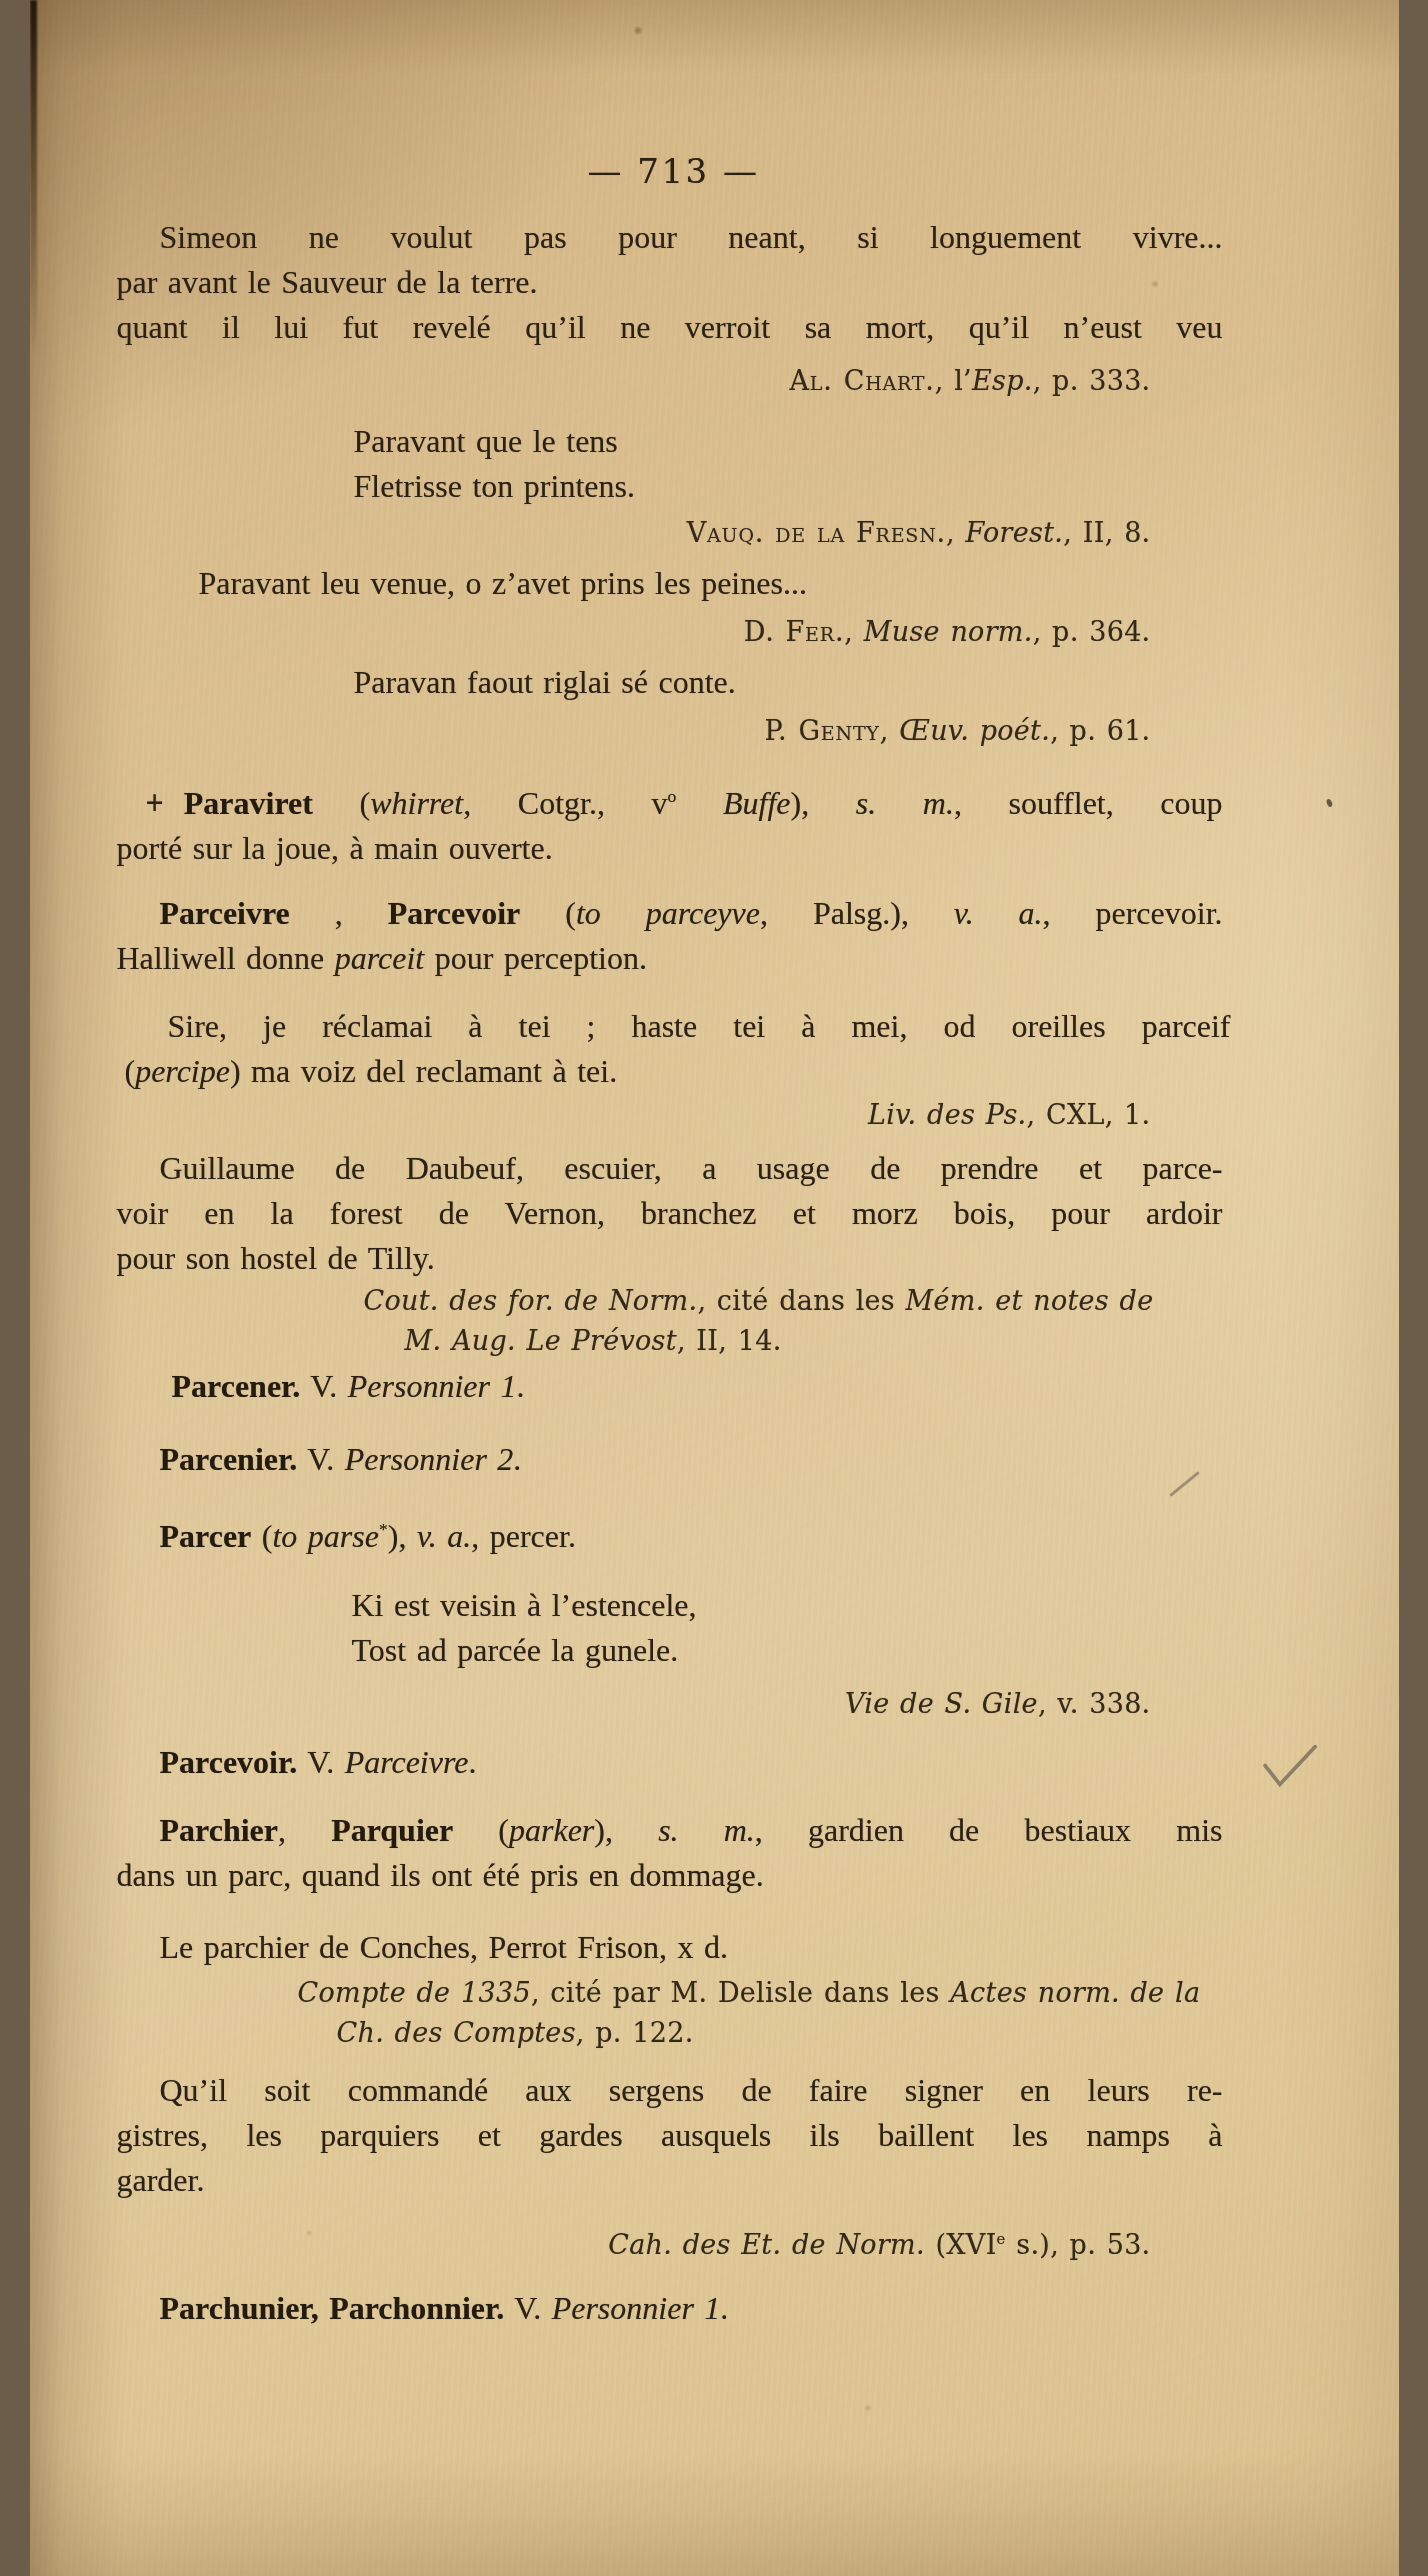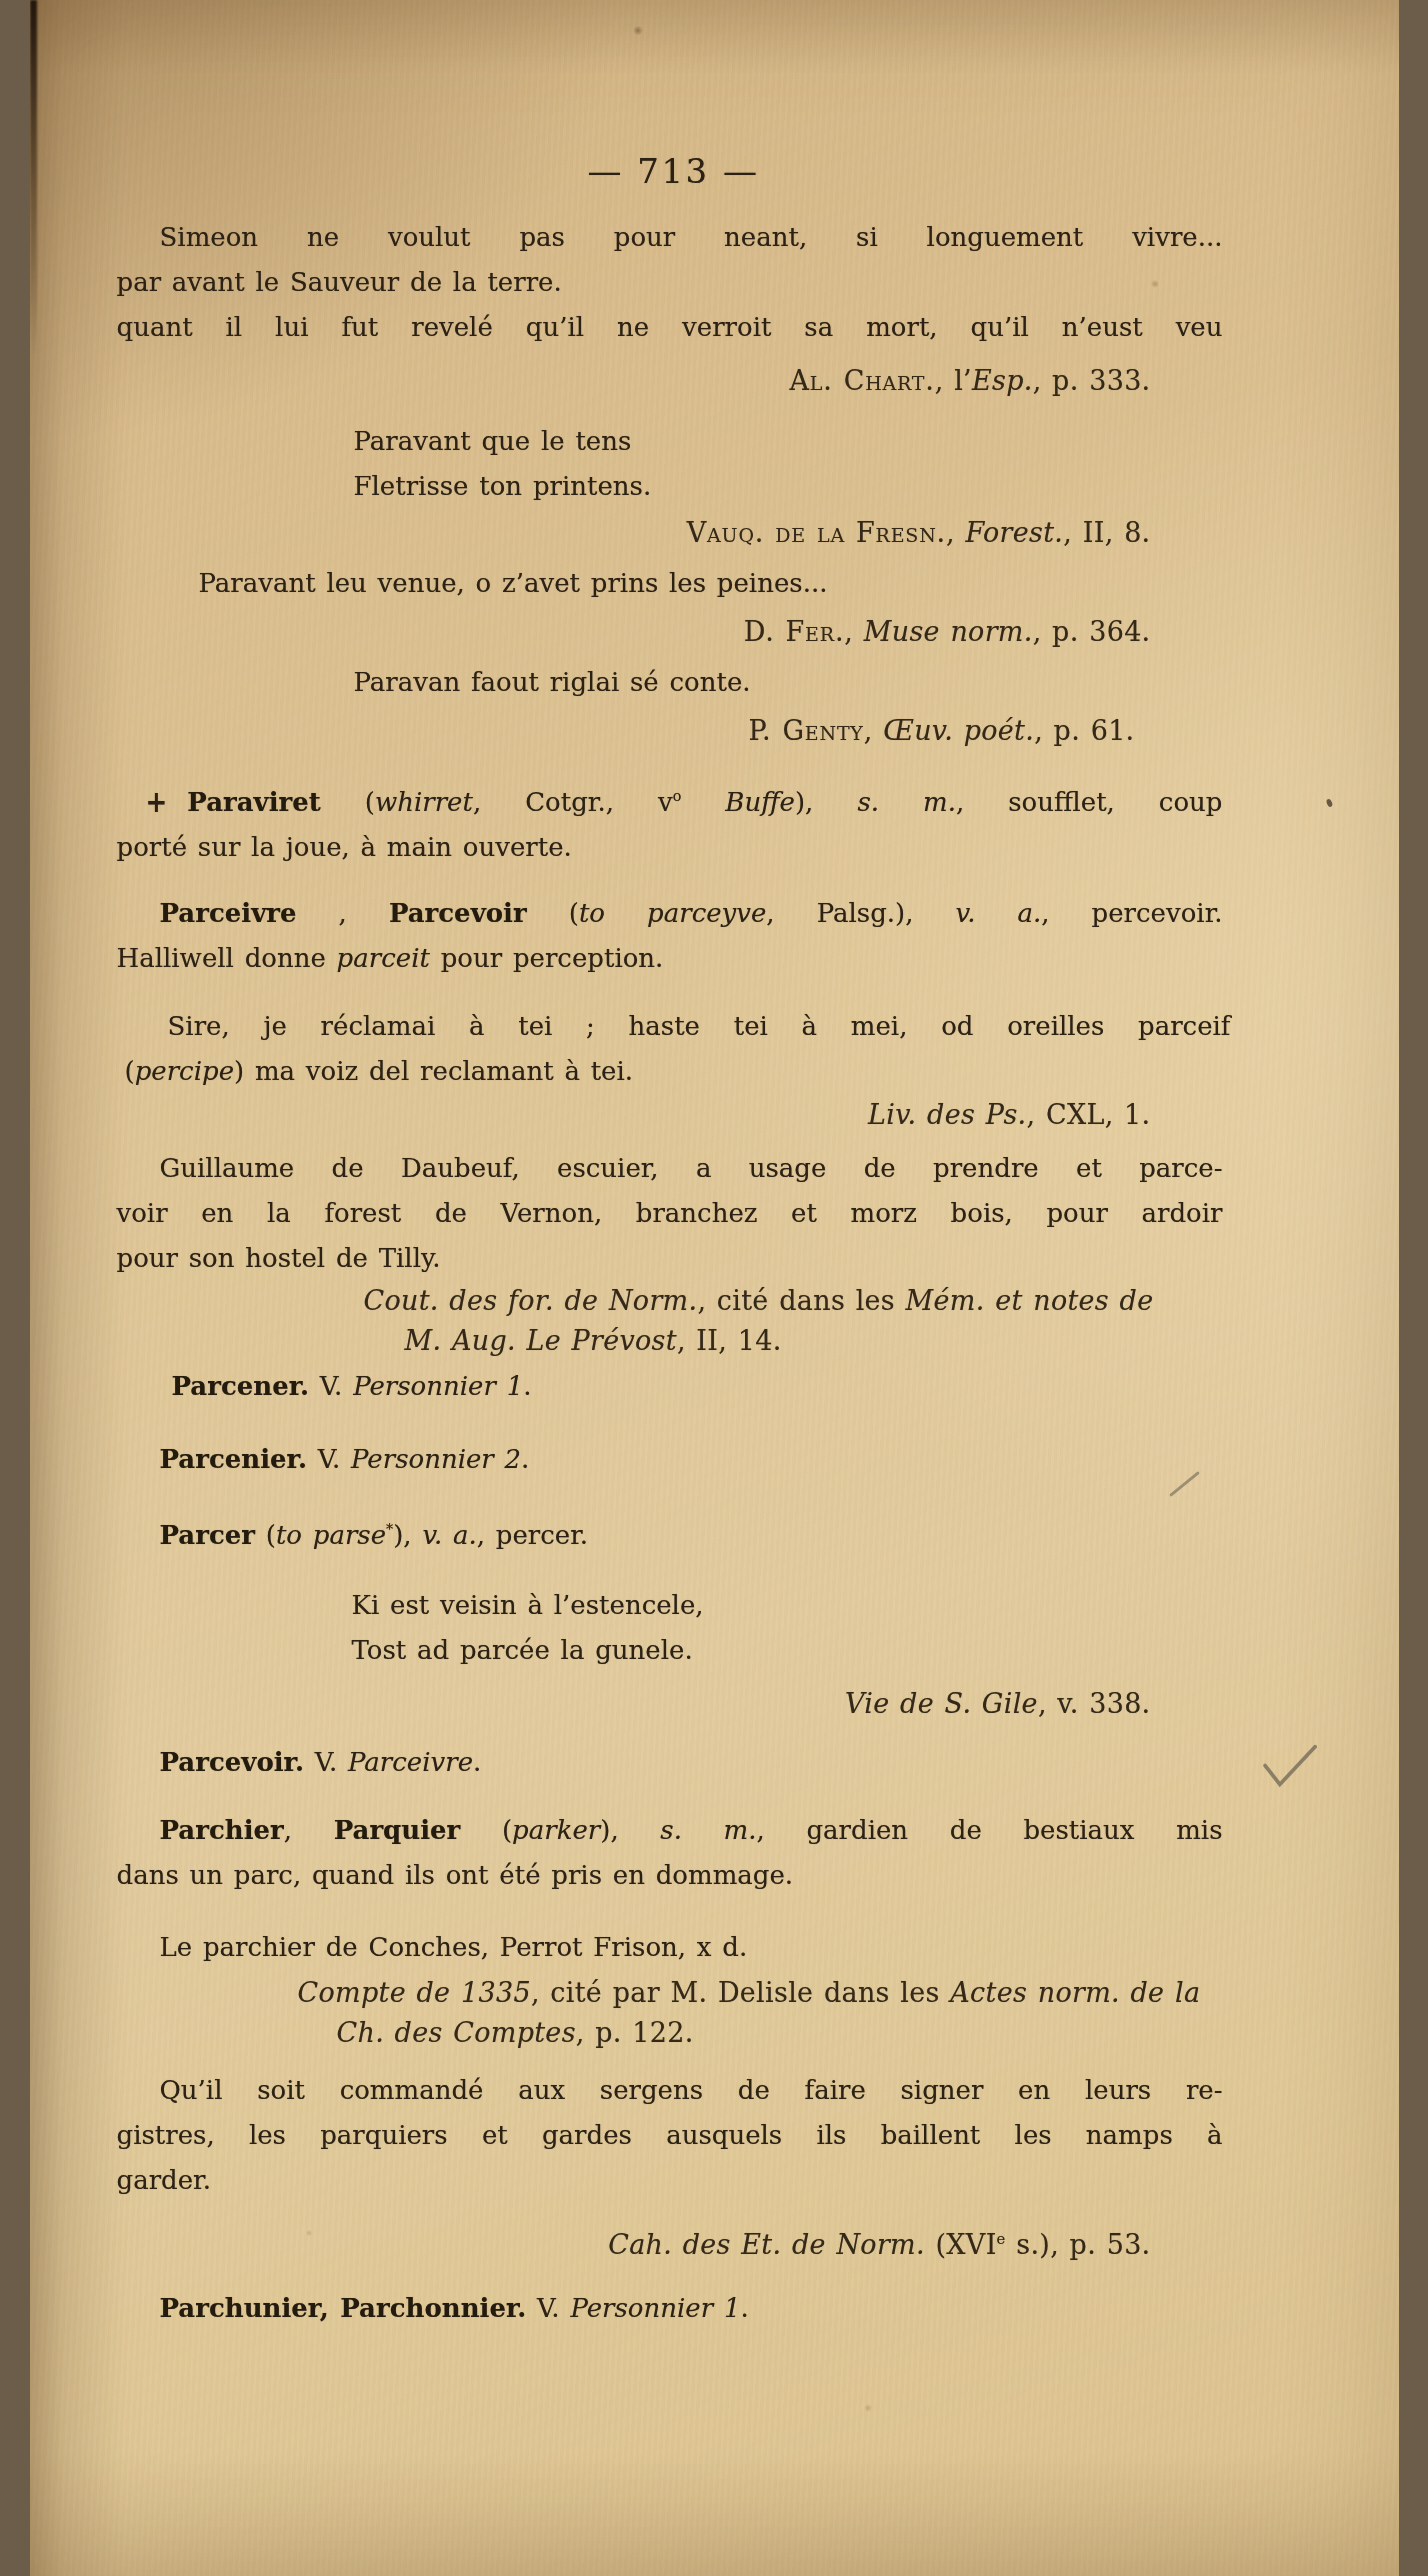--- a/index.html
+++ b/index.html
@@ -25,21 +25,21 @@
       repeating-linear-gradient(93deg, rgba(255,252,240,0.025) 0 2.5px, rgba(120,90,50,0.025) 2.5px 5.8px),
       linear-gradient(165deg,#d2b482 0%,#d9bd8d 18%,#dfc697 40%,#e2cb9e 62%,#e0c897 82%,#dbc18e 100%);
     box-shadow: inset 0 0 116px rgba(115,85,45,0.20);
   }
   .left-edge{
     position:absolute;left:0;top:0;width:7.4px;height:355px;
     background:linear-gradient(to bottom, rgba(26,16,8,0.92), rgba(47,30,14,0.45) 55%, rgba(47,30,14,0));
     filter:blur(1.2px);
   }
   .block{position:absolute;}
-  .line{font-size:26px;line-height:45px;word-spacing:2.5px;text-shadow:0 0 0.8px rgba(52,38,22,0.45);}
+  .line{font-size:32px;line-height:45px;word-spacing:2.5px;text-shadow:0 0 0.8px rgba(52,38,22,0.45);font-family:Liberation Serif, serif;}
   .w{width:1106px;}
   .j{text-align:justify;text-align-last:justify;}
   .ind{padding-left:43px;}
   .ind-cross{padding-left:29px;}
   .hdr{font-size:34px;letter-spacing:2.5px;text-shadow:0 0 0.8px rgba(52,38,22,0.5);}
   .cit{font-size:27px;line-height:40px;white-space:nowrap;color:#342919;letter-spacing:0.3px;word-spacing:1.7px;text-shadow:0 0 0.8px rgba(52,38,22,0.4);}
   .b{font-weight:bold;color:#241b0f;}
   .i{font-style:italic;}
   .sc{font-variant:small-caps;letter-spacing:0.8px;}
   .sup{font-size:0.55em;vertical-align:super;}
@@ -80,21 +80,21 @@
   </div>
 
   <div class="block cit" style="right:248px;top:612px;">
     <span class="sc">D. Fer.</span><span>, </span><span class="i">Muse norm.</span><span>, p. 364.</span>
   </div>
 
   <div class="block" style="left:324px;top:660px;">
     <div class="line">Paravan faout riglai sé conte.</div>
   </div>
 
-  <div class="block cit" style="right:264px;top:711px;">
+  <div class="block cit" style="right:248px;top:711px;">
     <span class="sc">P. Genty</span><span>, </span><span class="i">Œuv. poét.</span><span>, p. 61.</span>
   </div>
 
   <div class="block w" style="left:87px;top:774px;">
     <div class="line j ind-cross">
       <span class="cross">+</span><span class="b">Paraviret</span><span> (</span><span class="i">whirret</span><span>, Cotgr., v</span><span class="sup">o</span><span> </span><span class="i">Buffe</span><span>), </span><span class="i">s. m.</span><span>, soufflet, coup</span>
     </div>
     <div class="line">porté sur la joue, à main ouverte.</div>
   </div>
 

